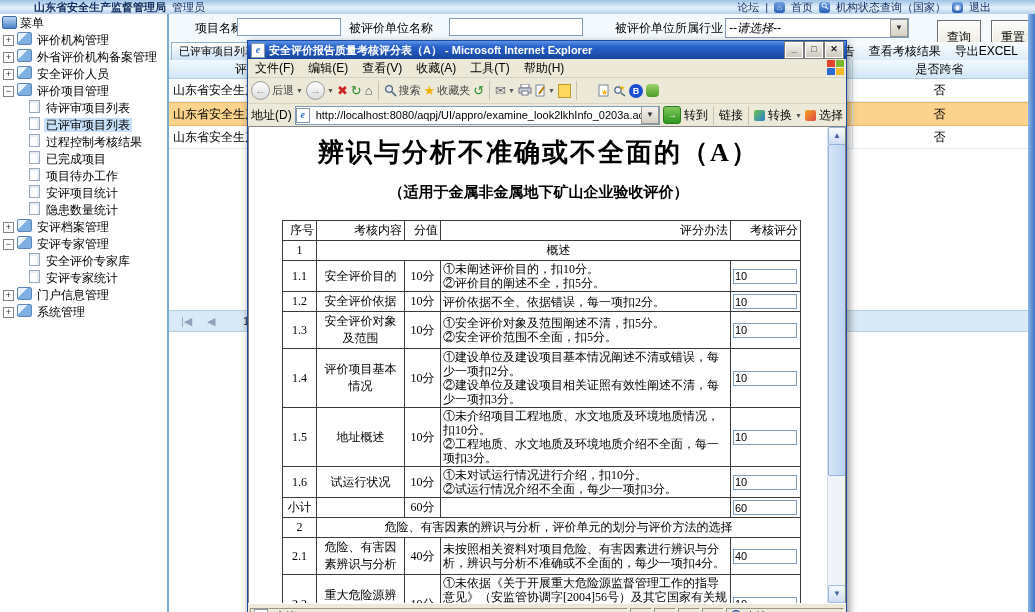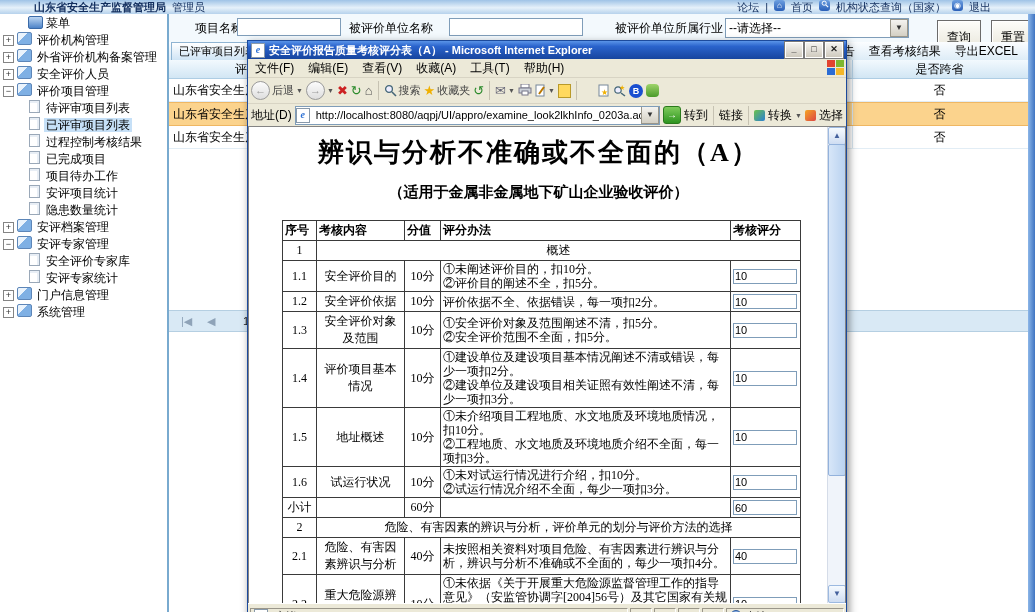--- a/index.html
+++ b/index.html
@@ -5,50 +5,50 @@
   html,body{margin:0;padding:0;}
   body{font-family:"Liberation Sans",sans-serif;}
   .screen{position:relative;width:1035px;height:612px;overflow:hidden;background:#fff;}
 
   
   .topbar{position:absolute;left:0;top:0;width:1035px;height:14px;
     background:linear-gradient(180deg,#9fc3e6 0%,#e6f1fa 55%,#b6d2ec 100%);
     font-size:11px;line-height:14px;color:#122e5e;z-index:6;}
   .topbar .tleft{position:absolute;left:34px;top:0;font-weight:bold;}
   .topbar .tuser{position:absolute;left:172px;top:0;}
-  .topbar .tlinks{position:absolute;right:44px;top:0;display:flex;gap:6px;height:14px;}
+  .topbar .tlinks{position:absolute;right:44px;top:0;display:flex;gap:6px;align-items:center;height:14px;}
   .blueic{display:inline-block;width:11px;height:11px;border-radius:3px;background:linear-gradient(#6d9fe0,#2a5fb8);
     color:#fff;font-size:8px;line-height:11px;text-align:center;vertical-align:middle;}
   
   .winedge{position:absolute;right:0;top:0;width:7px;height:612px;background:linear-gradient(90deg,#8cb6e8,#3f74c2);z-index:5;}
 
   
   .sidebar{position:absolute;left:0;top:14px;width:167px;height:598px;background:#fff;
     border-right:2px solid #79aacf;font-size:12px;color:#000;overflow:hidden;}
-  .shead{height:18px;line-height:18px;padding-left:18px;margin-left:10px;}
+  .shead{height:18px;line-height:18px;padding-left:2px;}
   .mic{display:inline-block;width:13px;height:11px;background:linear-gradient(#bcd6f2,#4d83c8);
     border:1px solid #3a6aa8;border-radius:2px;vertical-align:-2px;margin-right:3px;}
   .trow{height:17px;line-height:17px;white-space:nowrap;cursor:default;}
   .trow.lvl0{padding-left:3px;}
   .trow.lvl1{padding-left:29px;}
   .trow.sel .tlabel{background:#c6e0f7;}
   .tg{display:inline-block;width:9px;height:9px;border:1px solid #848484;background:#fff;
     font-size:9px;line-height:8px;text-align:center;vertical-align:1px;margin-right:3px;color:#333;}
   .fic{display:inline-block;width:13px;height:11px;background:linear-gradient(135deg,#eaf3fc 40%,#7fb0e4 41%);
     border:1px solid #5d86b8;border-radius:2px;vertical-align:-1px;margin-right:3px;}
   .pic{display:inline-block;width:9px;height:11px;background:#fff;border:1px solid #9aa8b8;
     vertical-align:-1px;margin-right:4px;box-shadow:inset -2px 2px 0 #e8eef5;}
   .tlabel{padding:0 2px;}
 
   
   .main{position:absolute;left:169px;top:14px;width:859px;height:598px;background:#fff;}
   .filter{position:absolute;left:0;top:0;width:100%;height:28px;background:#f3f9fd;font-size:12px;}
   .filter .lb{position:absolute;top:6px;}
   .tin{position:absolute;top:4px;height:16px;border:1px solid #7f9db9;background:#fff;font-size:12px;padding:0 2px;}
-  .fsel{position:absolute;top:4px;height:18px;border:1px solid #7f9db9;background:#fff;display:flex;align-items:center;font-size:12px;}
+  .fsel{position:absolute;top:4px;height:18px;border:1px solid #7f9db9;background:#fff;display:flex;align-items:center;font-size:12px;font-style:italic;}
   .fsel .sv{flex:1;padding-left:3px;}
   .da{width:16px;height:16px;background:linear-gradient(#f4f3f0,#d4d0c4);border:1px solid #9a968a;
     font-size:8px;line-height:15px;text-align:center;color:#333;}
   .xpbtn{position:absolute;top:6px;height:19px;padding:8px 8px;background:linear-gradient(#fdfdfa,#e4e1d3);
     border:1px solid #6b6b6b;box-shadow:inset 1px 1px 0 #fff;font-size:12px;font-weight:normal;line-height:17px;text-align:center;}
 
   .listbar{position:absolute;left:0;top:28px;width:100%;height:18px;
     background:linear-gradient(#fbfdff,#ddecf7);border-bottom:1px solid #aecde4;font-size:12px;}
   .tab{position:absolute;left:2px;top:0;height:17px;line-height:17px;padding:0 7px;
     background:linear-gradient(#ffffff,#cfe4f5);border:1px solid #8fb4d2;border-bottom:none;font-size:11px;}
@@ -99,21 +99,21 @@
   .aurl .u{flex:1;font-size:11px;white-space:nowrap;overflow:hidden;padding-left:2px;}
   .gob{width:16px;height:16px;border-radius:3px;background:linear-gradient(#7ecb5a,#2e9420);
     color:#fff;font-size:10px;line-height:15px;text-align:center;border:1px solid #2a7a1c;}
   .pcontent{flex:1;background:#fff;border:1px solid #848484;border-bottom:none;position:relative;overflow:hidden;}
   .doc{position:absolute;left:0;top:0;right:17px;bottom:0;overflow:hidden;}
   .dtitle{margin-top:8px;text-align:center;font:bold 26px "Liberation Serif",serif;letter-spacing:2px;}
   .dsub{margin-top:13px;text-align:center;font:bold 15px "Liberation Serif",serif;}
   .stbl{margin:18px 0 0 33px;border-collapse:collapse;table-layout:fixed;width:518px;
     font-family:"Liberation Serif",serif;font-size:12px;}
   .stbl td,.stbl th{border:1px solid #3a3a3a;padding:1px 2px;vertical-align:middle;}
-  .stbl th{font-weight:bold;text-align:left;height:13px;margin-top:16px;}
+  .stbl th{font-weight:normal;text-align:right;height:13px;margin-top:16px;}
   .stbl td.c{text-align:center;}
   .stbl td.m{white-space:pre-line;line-height:14px;}
   .stbl td.sec{text-align:center;height:13px;}
   .sin{width:60px;height:13px;border:1px solid #7f9db9;font-size:11px;padding:0 1px;margin:1px 0;}
   .vsb{position:absolute;right:0;top:0;width:17px;bottom:0;background:#f0f4fa;border-left:1px solid #d5dce8;}
   .sbtn{position:absolute;left:0;width:16px;height:16px;background:linear-gradient(#f6fafe,#cfddf2);
     border:1px solid #9cb9e0;border-radius:2px;color:#44609c;font-size:8px;text-align:center;line-height:15px;}
   .sthumb{position:absolute;left:0;top:17px;width:16px;height:330px;background:linear-gradient(90deg,#d7e6f8,#b9d2f0);
     border:1px solid #93b2dc;border-radius:2px;}
   .pstatus{height:20px;background:#ece9d8;border-top:1px solid #fff;display:flex;align-items:center;

